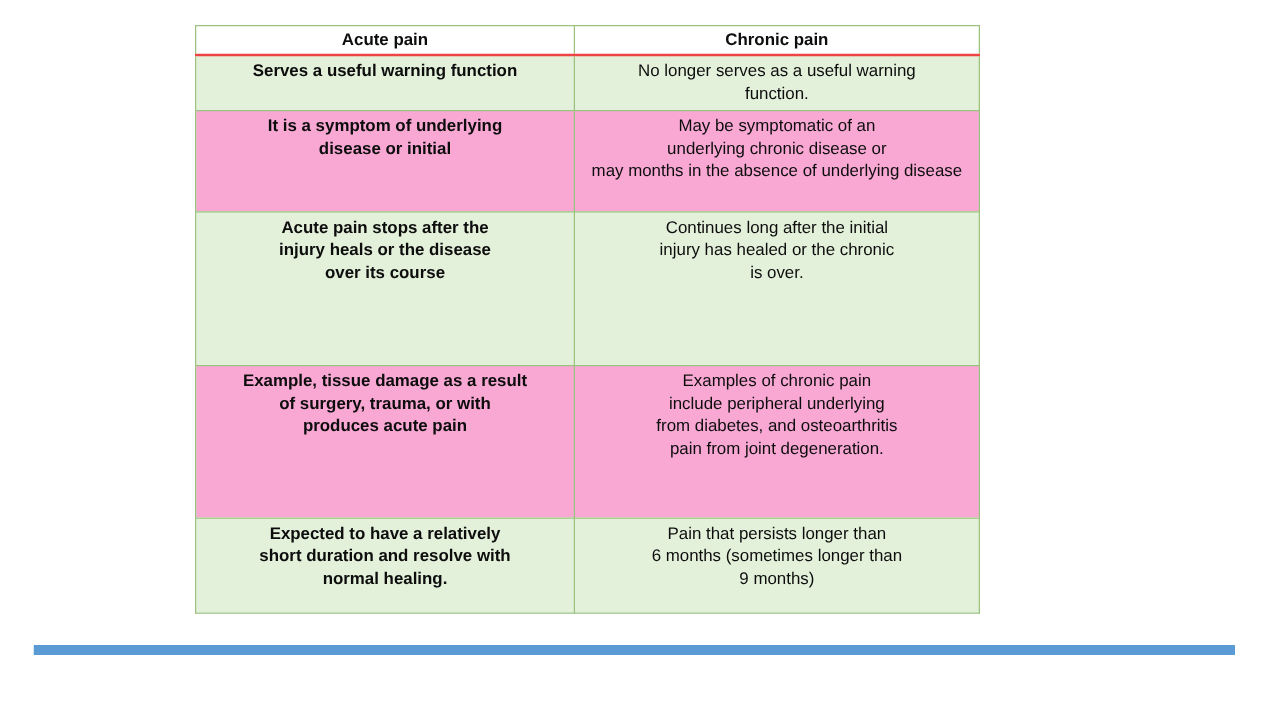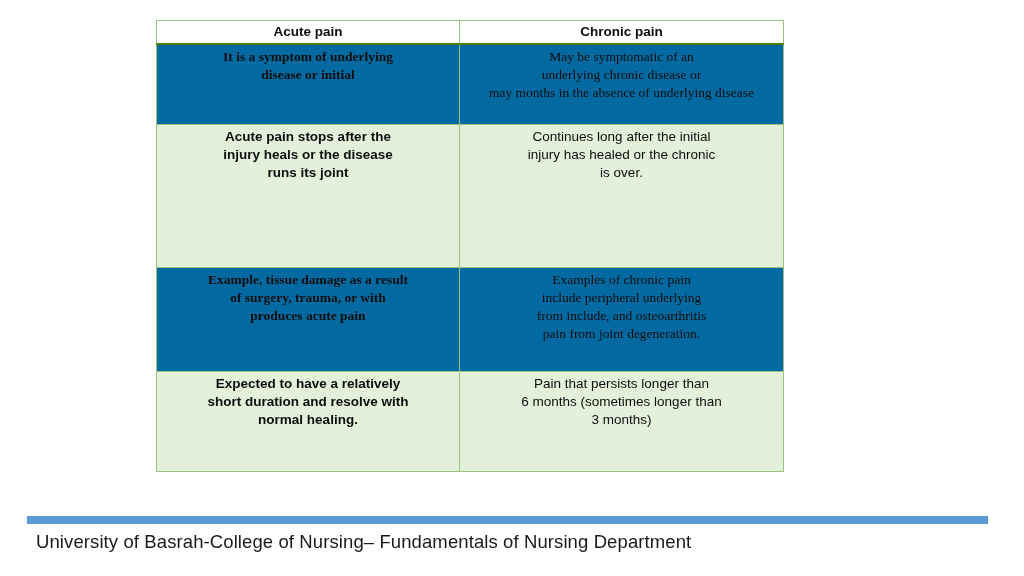--- a/index.html
+++ b/index.html
@@ -48,43 +48,43 @@
   }
 
   
   #comparison-table thead th {
     background: #ffffff;
     font-size: 13.5px;
     font-weight: bold;
     height: 21px;
     padding-top: 2px;
     padding-bottom: 2px;
-    border-bottom: 2px solid #4d7c0f;
+    border-bottom: 2px solid #ef4444;
     vertical-align: middle;
   }
 
   
   tr.row-green > td { background: #e3f0da; }
-  tr.row-white > td { background: #0369a1; font-family: Liberation Serif, serif; }
+  tr.row-white > td { background: #f9a8d4; }
 
   td.col-acute {
     font-weight: bold;
     font-size: 13.5px;
   }
   td.col-chronic {
     font-weight: normal;
     font-size: 13.5px;
   }
 
   
   tr.r1 td { height: 37px; }
   tr.r2 td { height: 81px; }
-  tr.r3 td { height: 143px; }
-  tr.r4 td { height: 104px; }
-  tr.r5 td { height: 100px; margin-left: 36px; }
+  tr.r3 td { height: 123px; }
+  tr.r4 td { height: 122px; }
+  tr.r5 td { height: 76px; margin-left: 36px; }
 
   .cell-lines { display: block; }
   .cell-lines span { display: block; white-space: nowrap; }
 
   
   #footer-bar {
     position: absolute;
     left: 27px;
     top: 516px;
     width: 961px;
@@ -112,41 +112,54 @@
       <col class="c2">
     </colgroup>
     <thead>
       <tr>
         <th>Acute pain</th>
         <th>Chronic pain</th>
       </tr>
     </thead>
     <tbody id="table-body">
 
+    <tr class="r1 row-green">
+          <td class="col-acute">
+            <span class="cell-lines">
+              <span>Serves a useful warning function</span>
+            </span>
+          </td>
+          <td class="col-chronic">
+            <span class="cell-lines">
+              <span>No longer serves as a useful warning</span>
+              <span>function.</span>
+            </span>
+          </td>
+        </tr>
         <tr class="r2 row-white">
           <td class="col-acute">
             <span class="cell-lines">
               <span>It is a symptom of underlying</span>
               <span>disease or initial</span>
             </span>
           </td>
           <td class="col-chronic">
             <span class="cell-lines">
               <span>May be symptomatic of an</span>
               <span>underlying chronic disease or</span>
               <span>may months in the absence of underlying disease</span>
             </span>
           </td>
         </tr>
         <tr class="r3 row-green">
           <td class="col-acute">
             <span class="cell-lines">
               <span>Acute pain stops after the</span>
               <span>injury heals or the disease</span>
-              <span>runs its joint</span>
+              <span>over its course</span>
             </span>
           </td>
           <td class="col-chronic">
             <span class="cell-lines">
               <span>Continues long after the initial</span>
               <span>injury has healed or the chronic</span>
               <span>is over.</span>
             </span>
           </td>
         </tr>
@@ -155,40 +168,39 @@
             <span class="cell-lines">
               <span>Example, tissue damage as a result</span>
               <span>of surgery, trauma, or with</span>
               <span>produces acute pain</span>
             </span>
           </td>
           <td class="col-chronic">
             <span class="cell-lines">
               <span>Examples of chronic pain</span>
               <span>include peripheral underlying</span>
-              <span>from include, and osteoarthritis</span>
+              <span>from diabetes, and osteoarthritis</span>
               <span>pain from joint degeneration.</span>
             </span>
           </td>
         </tr>
         <tr class="r5 row-green">
           <td class="col-acute">
             <span class="cell-lines">
               <span>Expected to have a relatively</span>
               <span>short duration and resolve with</span>
               <span>normal healing.</span>
             </span>
           </td>
           <td class="col-chronic">
             <span class="cell-lines">
               <span>Pain that persists longer than</span>
               <span>6 months (sometimes longer than</span>
-              <span>3 months)</span>
+              <span>9 months)</span>
             </span>
           </td>
         </tr>
       </tbody>
   </table>
 
   <div id="footer-bar"></div>
-  <div id="footer-text">University of Basrah-College of Nursing– Fundamentals of Nursing Department</div>
 
 </div>
 
 </body></html>

